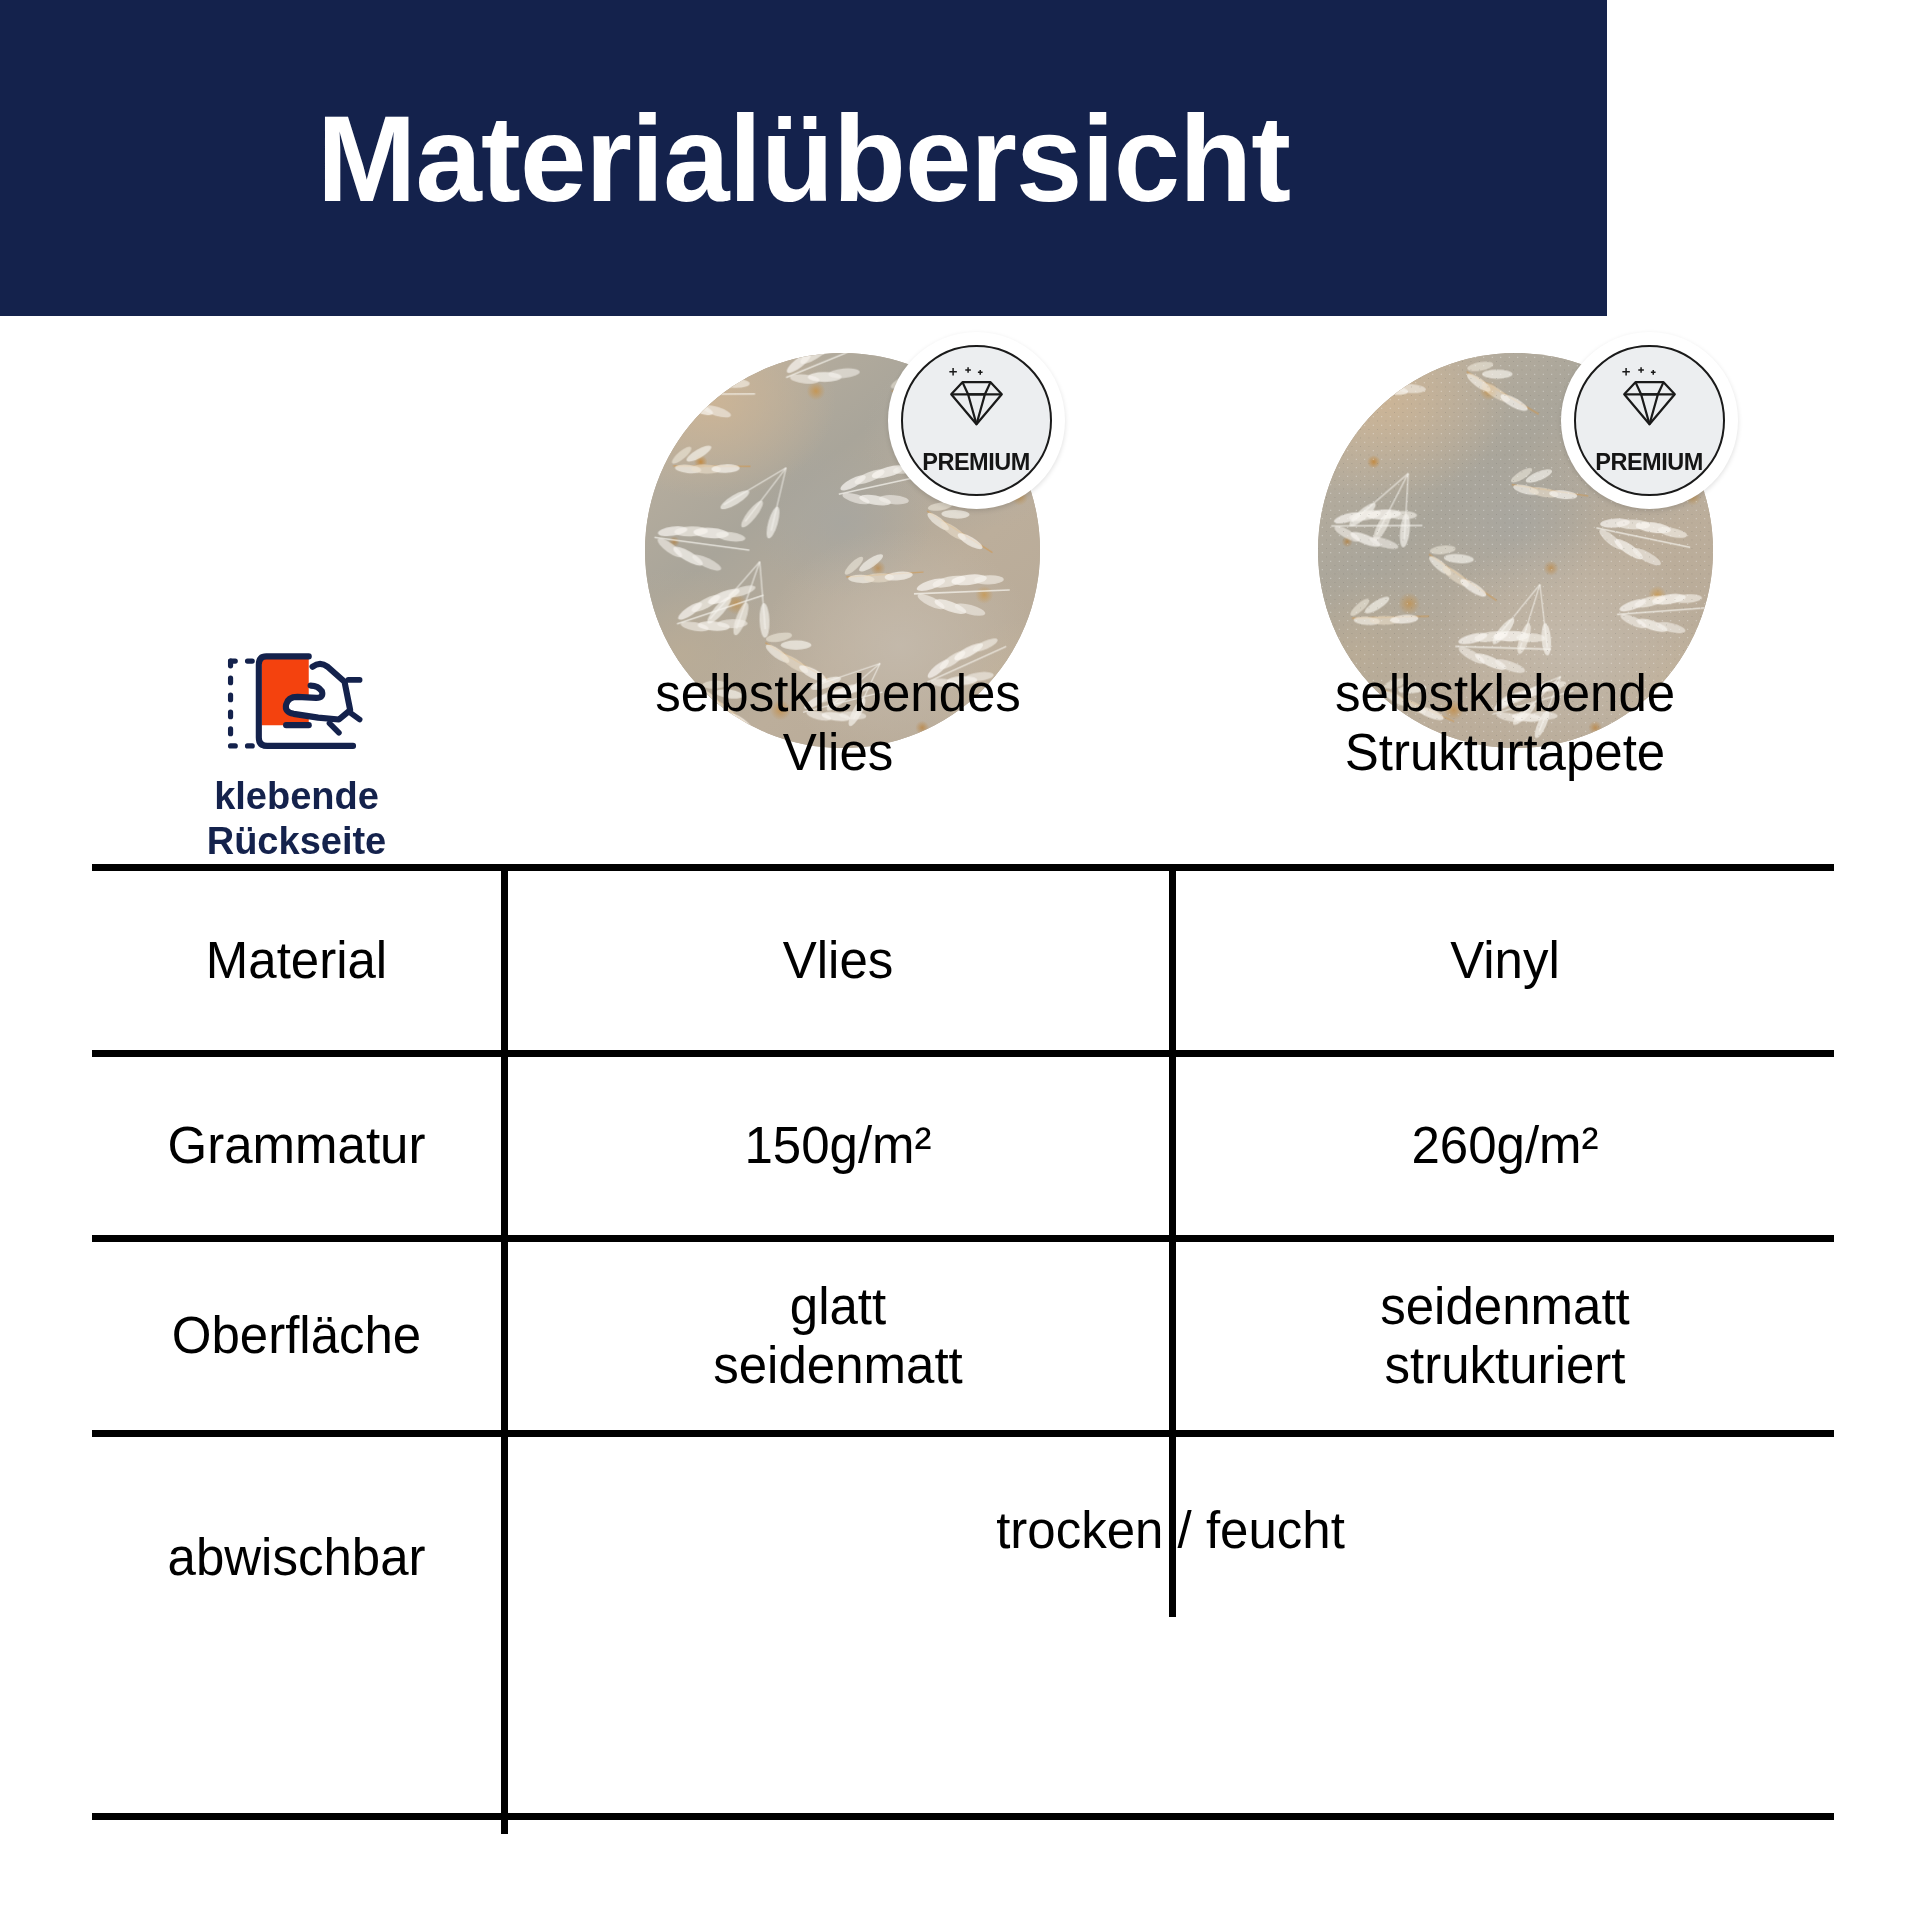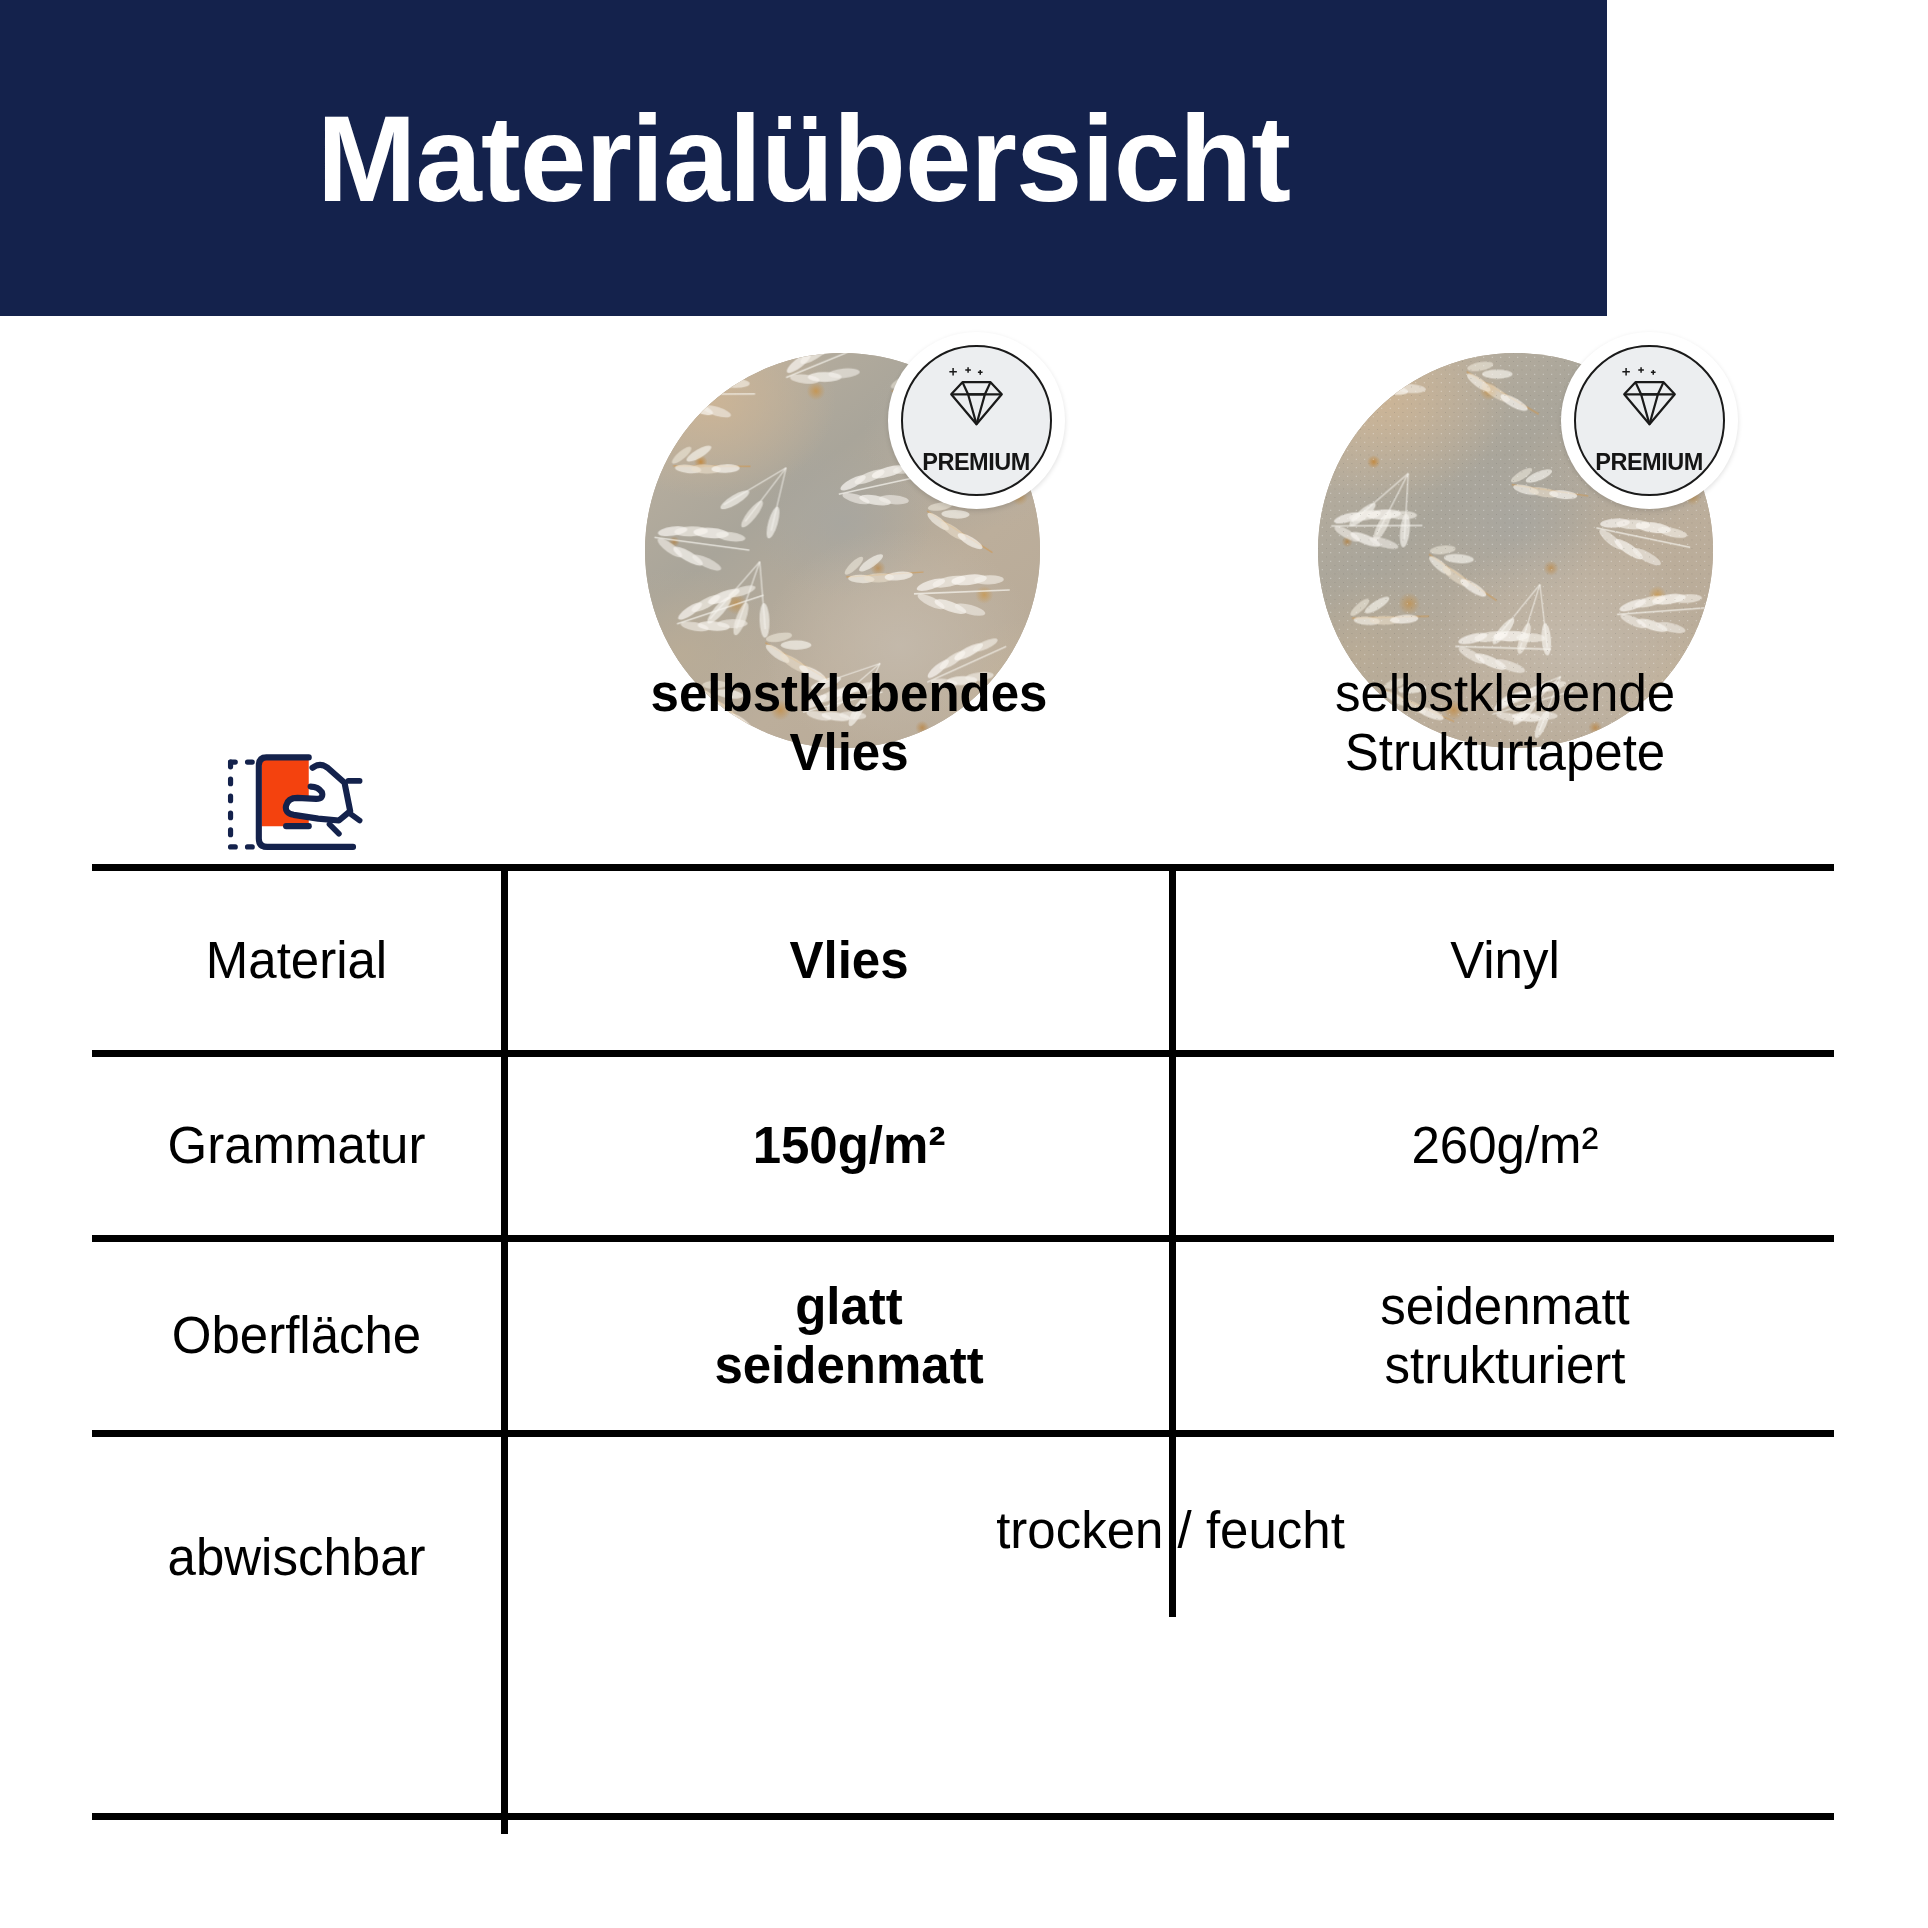--- a/index.html
+++ b/index.html
@@ -166,23 +166,22 @@
     flex-direction: column;
     align-items: center;
     justify-content: center;
     white-space: pre-line;
   }
   .cell.label {
     left: 0;
     width: 409px;
   }
   .cell.c1 {
-    left: 426px;
+    left: 415px;
     width: 662px;
-    font-weight: bold;
   }
   .cell.c2 {
     left: 1084px;
     width: 658px;
   }
   .cell.span {
     left: 415px;
     width: 1327px;
     flex-direction: row;
     gap: 56px;
@@ -397,20 +396,22 @@
 
       <g stroke="#14224c" stroke-width="6.5" fill="#ffffff" stroke-linecap="round" stroke-linejoin="round">
         <path d="M112 24 Q120 18 128 24 L146 40 L152 70 L140 80 L118 78 L92 74 Q82 72 84 64 Q86 56 96 56 L116 57 Q124 57 122 50 Q118 44 110 44"></path>
       </g>
       <g stroke="#14224c" stroke-width="6" fill="none" stroke-linecap="round">
         <path d="M150 38 L162 38"></path>
         <path d="M151 72 L162 80"></path>
         <path d="M130 84 L140 94"></path>
       </g>
     </svg>
+    <div class="adhesive-label">klebende
+Rückseite</div>
   </div>
 
   <div class="cell c1" style="top:-160px; height:226px;">selbstklebendes
 Vlies</div>
   <div class="cell c2" style="top:-160px; height:226px;">selbstklebende
 Strukturtapete</div>
 
   <div class="rule" style="top:94px;"></div>
 
   <div class="cell label" style="top:101px; height:179px;">Material</div>

